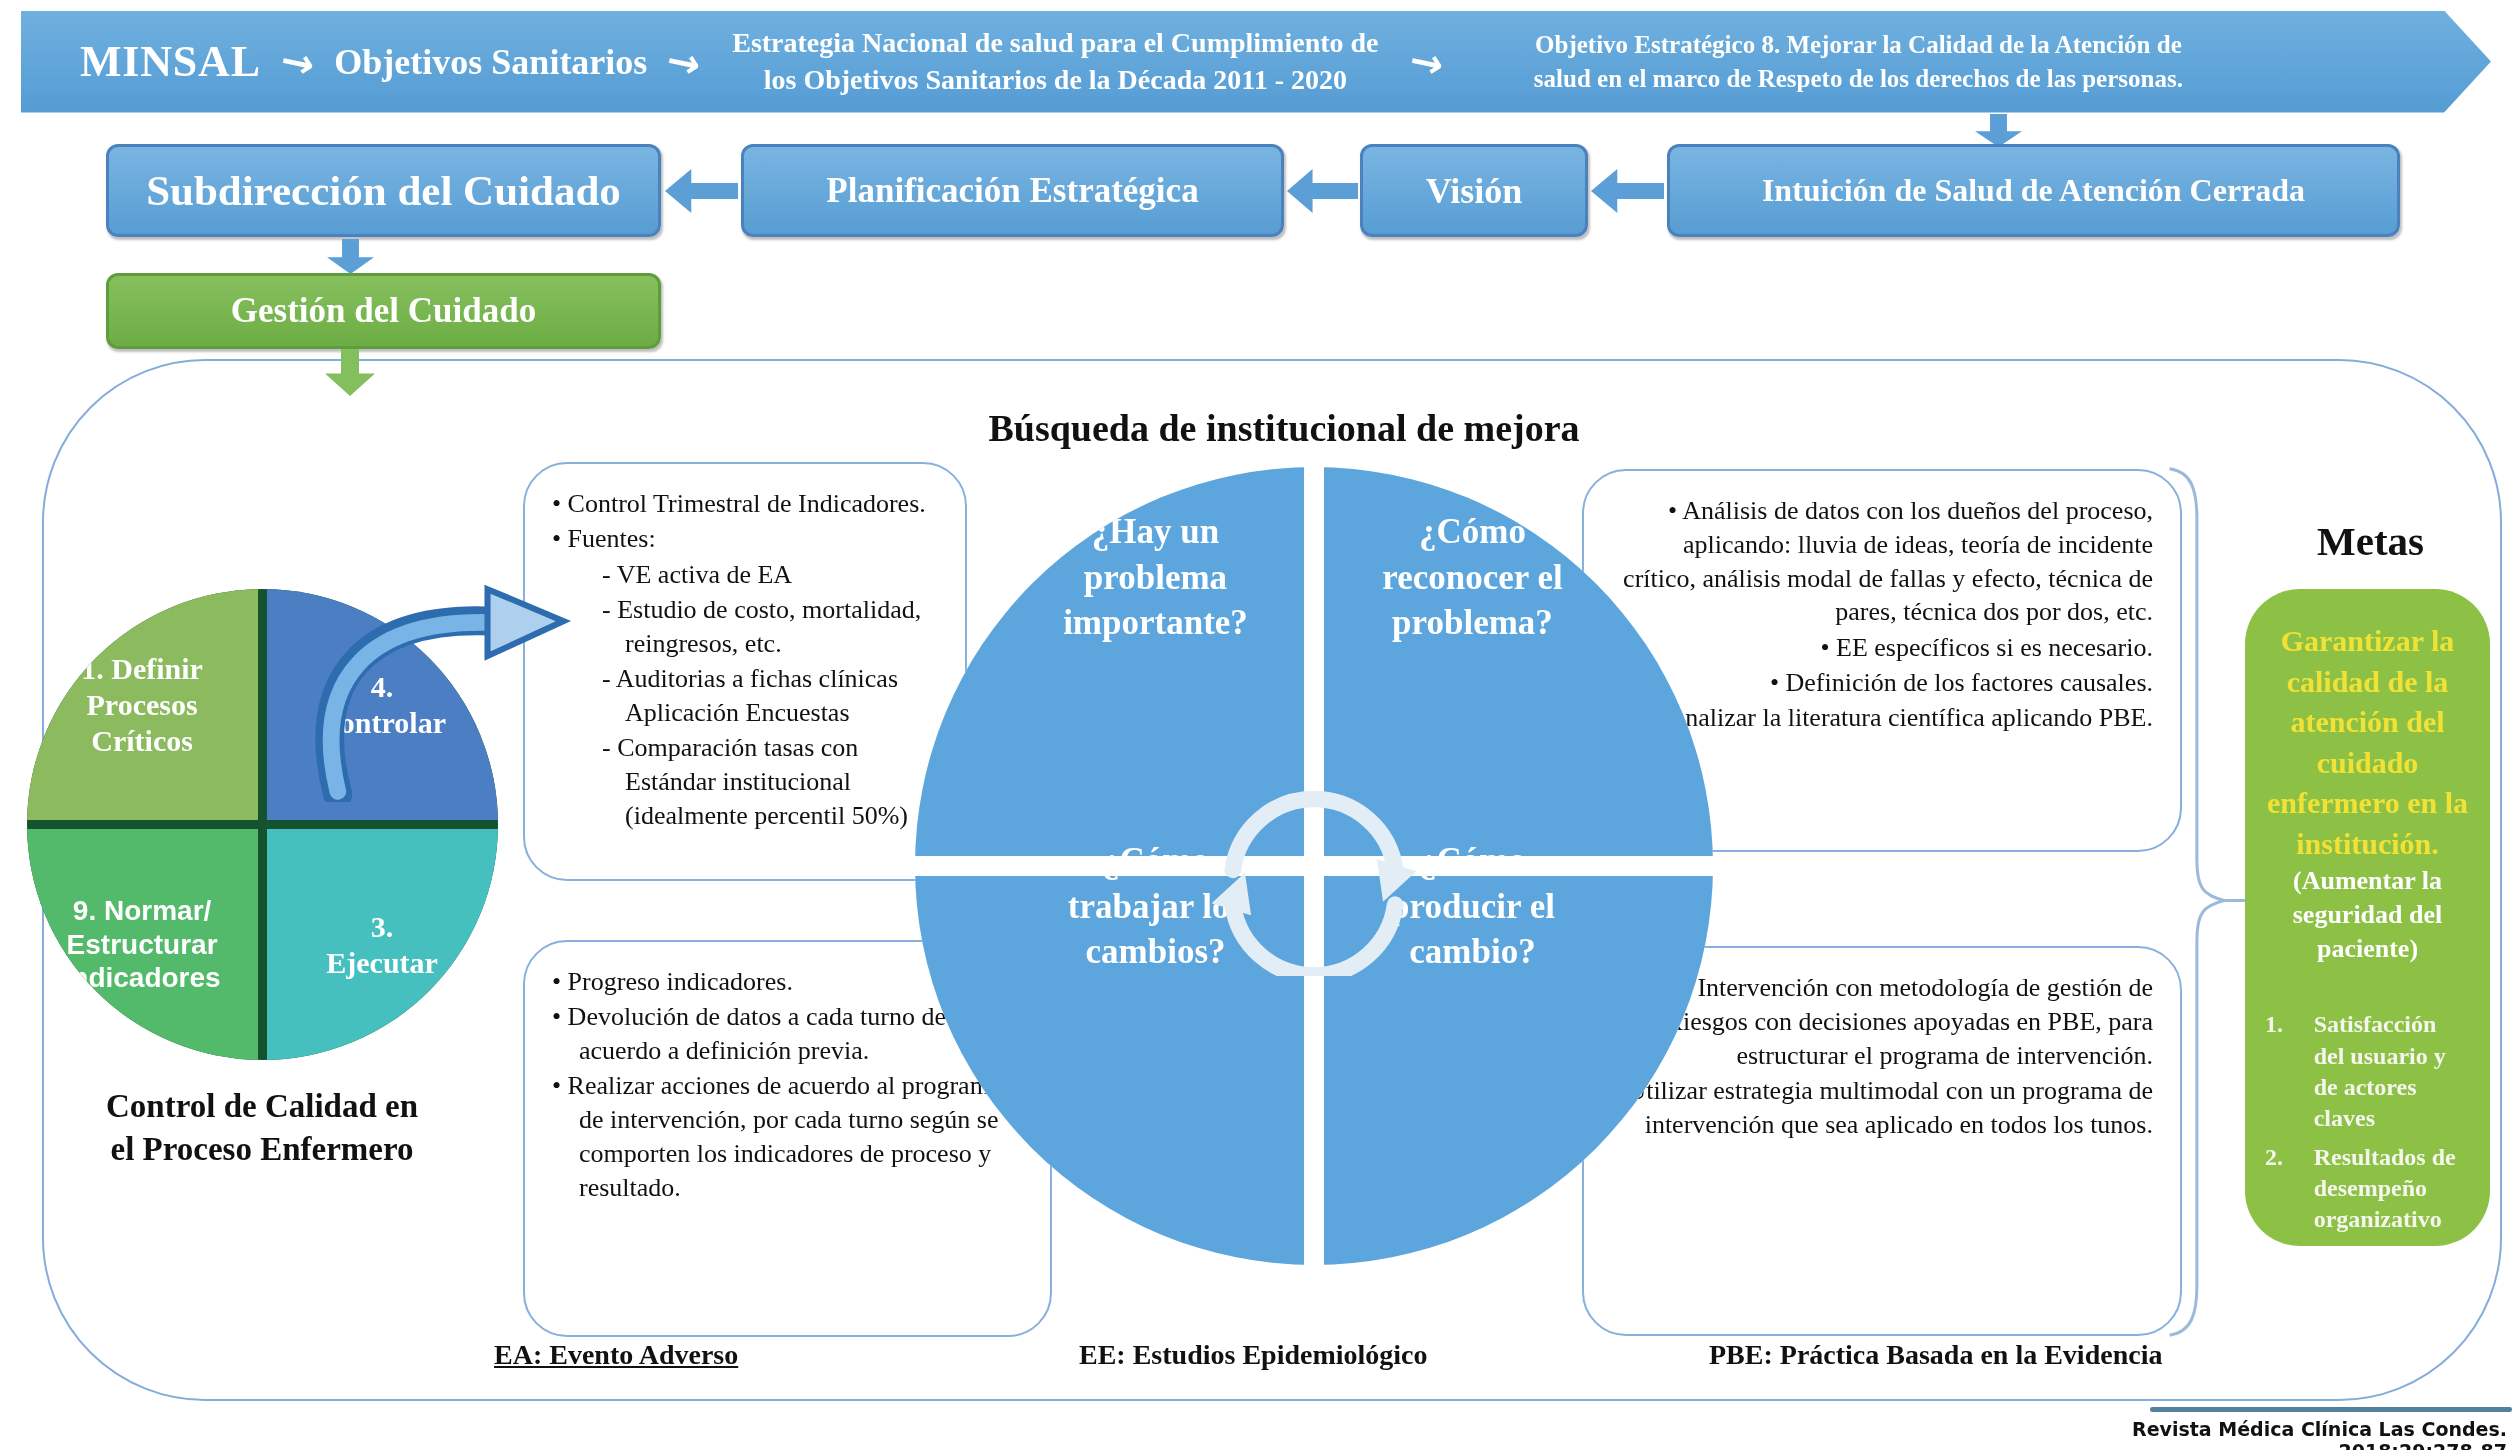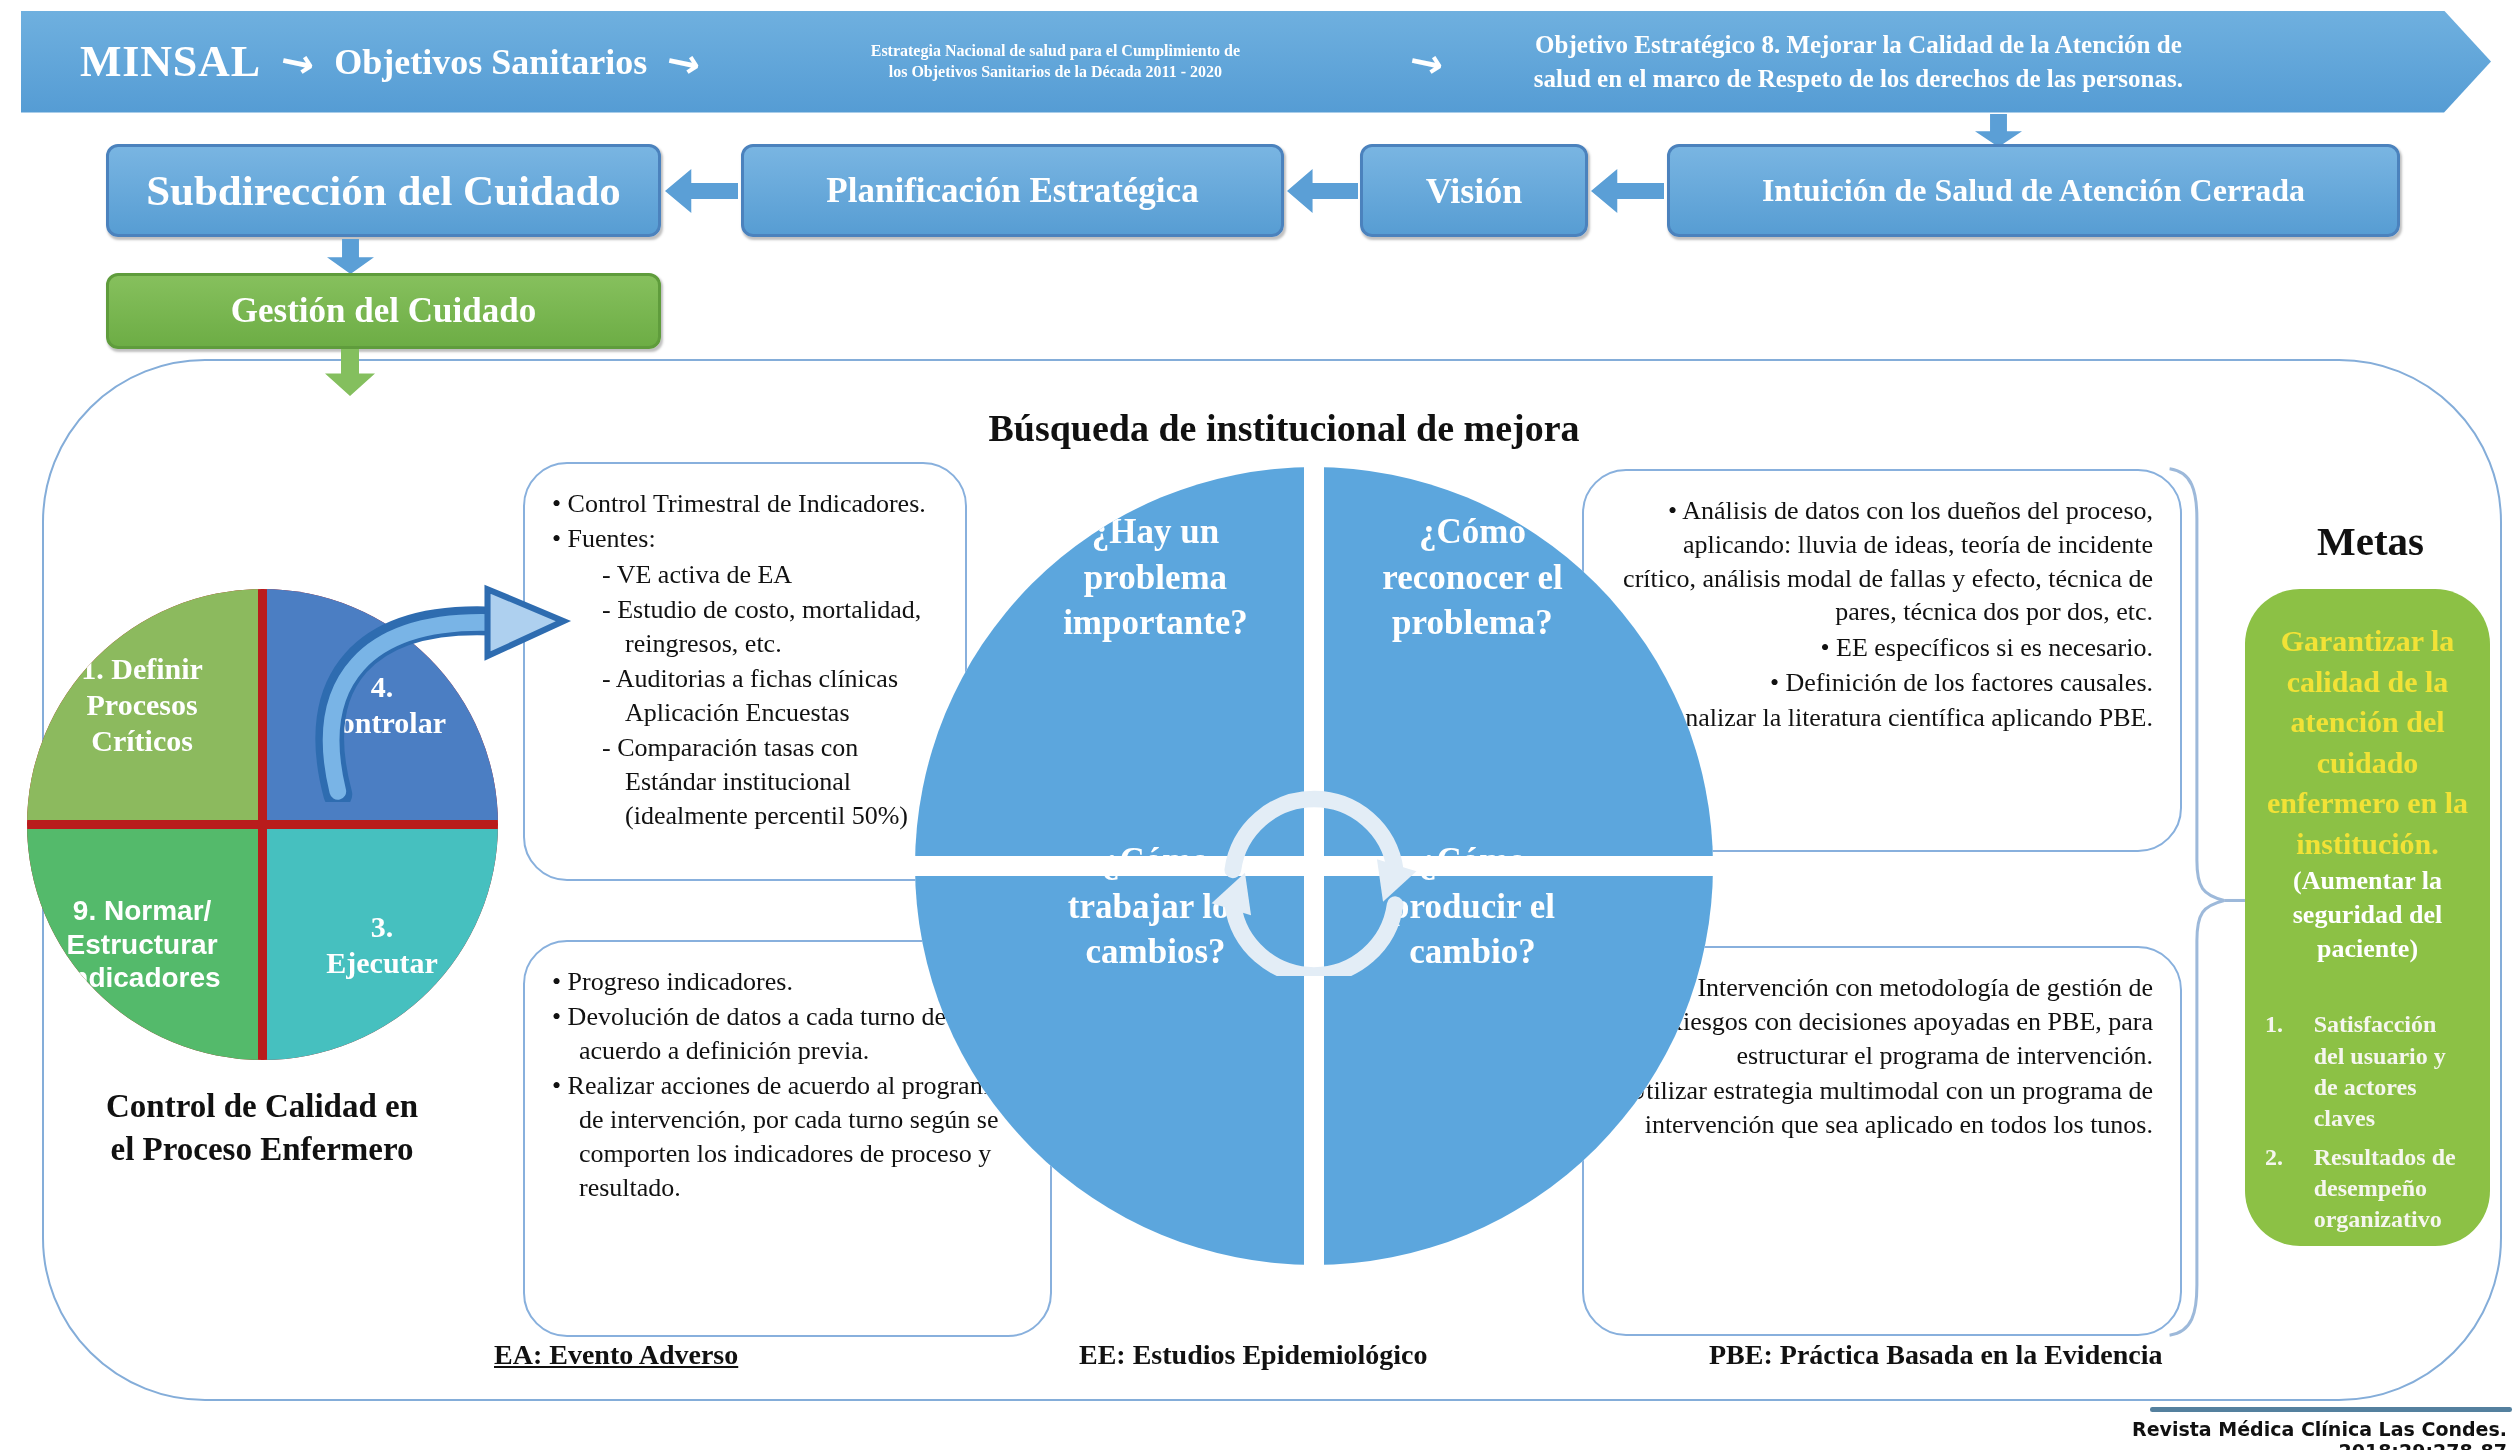--- a/index.html
+++ b/index.html
@@ -8,21 +8,21 @@
   .abs{position:absolute;}
 
   
   .banner{left:21px;top:10.6px;width:2470px;height:102px;background:linear-gradient(180deg,#6fb0df,#559cd4);
           clip-path:polygon(0 0,98.1% 0,100% 50%,98.1% 100%,0 100%);
           display:flex;align-items:center;gap:20px;padding:0 68px 0 59px;box-sizing:border-box;
           color:#fff;font-weight:bold;}
   .minsal{font-size:44px;letter-spacing:0.8px;}
   .objsan{font-size:36px;white-space:nowrap;}
   .barrow{font-size:40px;transform:rotate(12deg);font-family:"DejaVu Sans",sans-serif;font-weight:bold;}
-  .estr{font-size:16px;width:669px;text-align:center;white-space:pre-line;line-height:1.3;}
+  .estr{font-size:28px;width:669px;text-align:center;white-space:pre-line;line-height:1.3;}
   .obj8{font-size:25px;width:790px;text-align:center;white-space:pre-line;line-height:1.35;}
 
   
   .arrow-left{background:#5b9fd6;clip-path:polygon(0 50%,36% 0,36% 32%,100% 32%,100% 68%,36% 68%,36% 100%);}
   .arrow-down{background:#5b9fd6;clip-path:polygon(32% 0,68% 0,68% 52%,100% 52%,50% 100%,0 52%,32% 52%);}
   .arrow-down.green{background:#84bf5e;}
 
   
   .bbox{background:linear-gradient(180deg,#79b5e2,#579dd3);border:3px solid #4b82bd;border-radius:12px;
         color:#fff;font-weight:bold;display:flex;align-items:center;justify-content:center;
@@ -30,21 +30,21 @@
   .gbox{background:linear-gradient(180deg,#86c05d,#6dad45);border:3.8px solid #5f9c3c;border-radius:12px;
         color:#fff;font-weight:bold;display:flex;align-items:center;justify-content:center;
         box-sizing:border-box;box-shadow:1.5px 2.3px 2.3px rgba(0,0,0,.25);}
 
   
   .container{left:42px;top:359px;width:2460px;height:1042px;border:2.3px solid #84add9;border-radius:163px;
              box-sizing:border-box;background:#fff;z-index:0;}
   .main-title{left:790px;top:406px;width:988px;text-align:center;font-size:38px;font-weight:bold;z-index:2;}
 
   
-  .pie{left:26.6px;top:589px;width:471px;height:471px;border-radius:50%;overflow:hidden;background:#b91c1c;
+  .pie{left:26.6px;top:589px;width:471px;height:471px;border-radius:50%;overflow:hidden;background:#14532d;
        display:grid;grid-template-columns:1fr 1fr;grid-template-rows:1fr 1fr;gap:9px;z-index:1;}
   .pq{display:flex;align-items:center;justify-content:center;color:#fff;font-weight:bold;
       font-size:30px;text-align:center;white-space:pre-line;line-height:1.2;}
   .pq.sans{font-family:"Liberation Sans",sans-serif;font-size:28px;}
   .pie-caption{left:15px;top:1085px;width:494px;text-align:center;font-size:33px;font-weight:bold;
                white-space:pre-line;line-height:1.3;}
 
   
   .callout{background:#fff;border:2.3px solid #88b0dd;border-radius:44px;box-sizing:border-box;
            padding:23px 27px;font-size:26px;line-height:1.3;z-index:2;}

